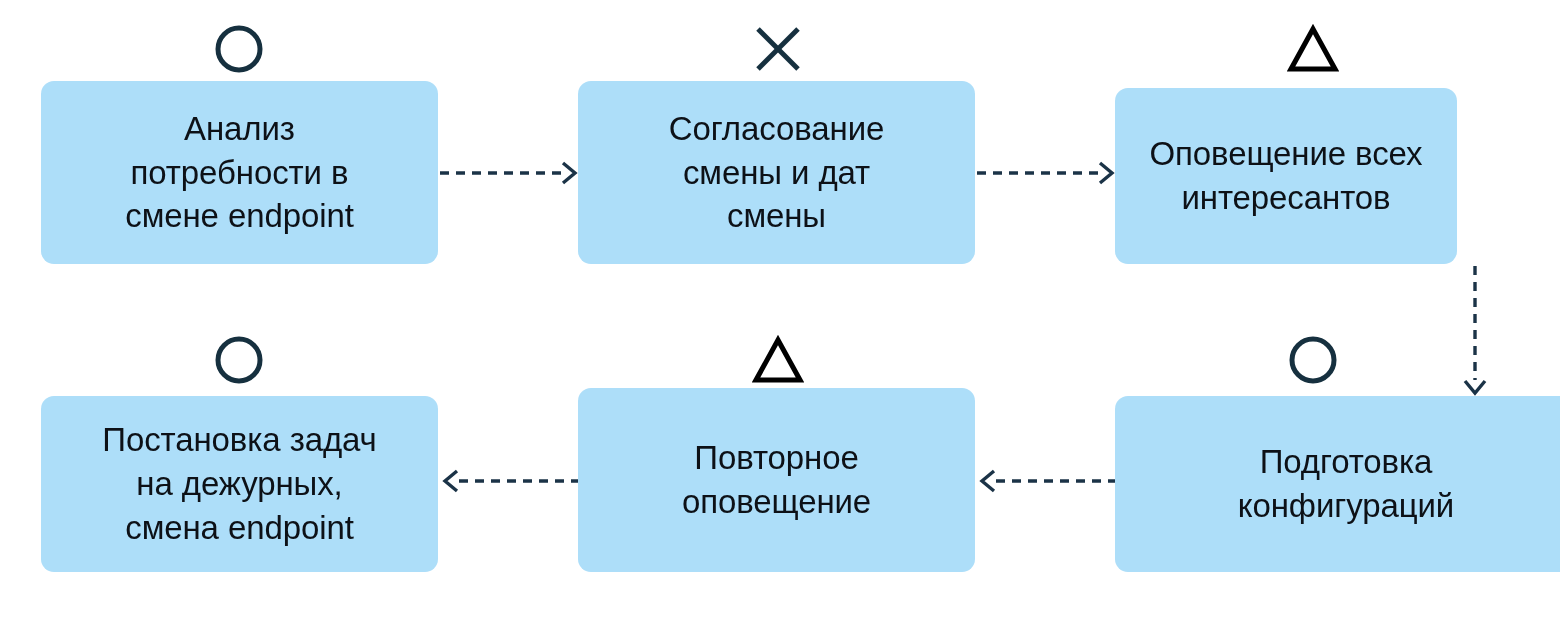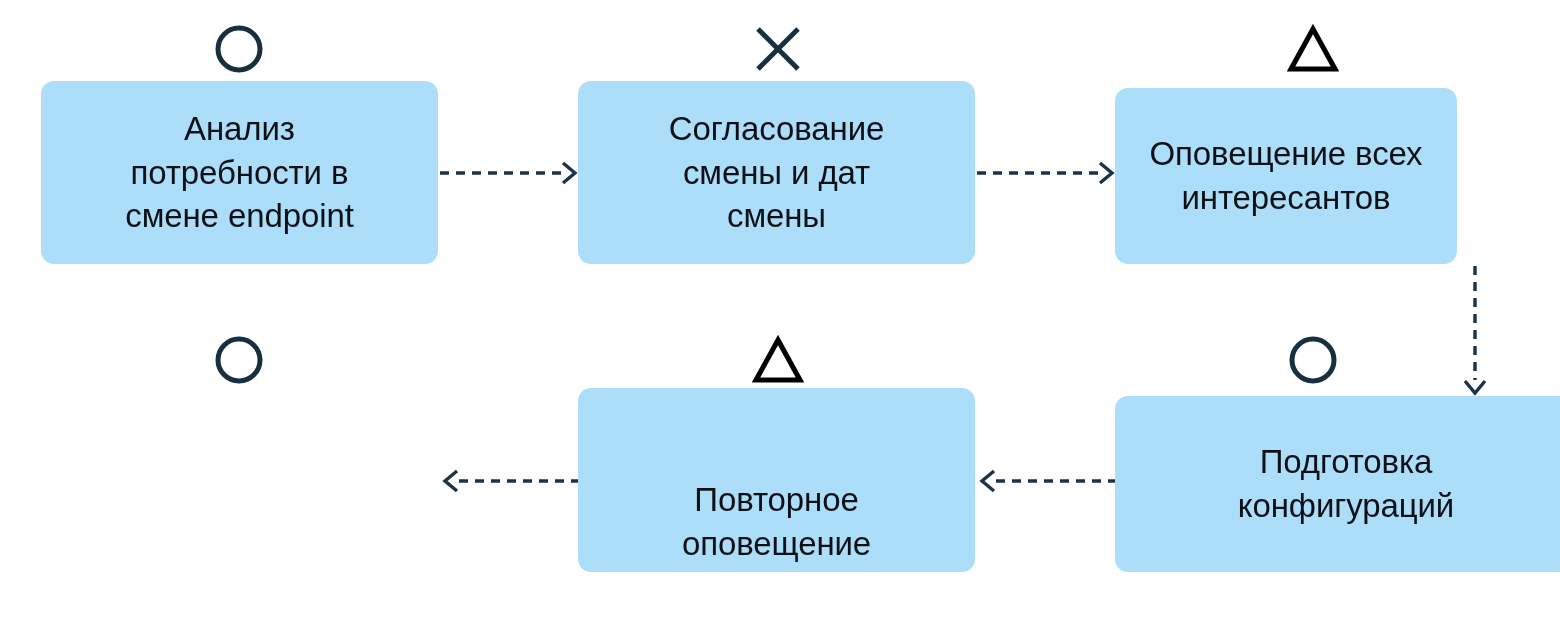--- a/index.html
+++ b/index.html
@@ -42,21 +42,21 @@
   }
   .connector {
     position: absolute;
     overflow: visible;
   }
   
   #node-1 { left: 41px;   top: 81px;  width: 397px; height: 183px; }
   #node-2 { left: 578px;  top: 81px;  width: 397px; height: 183px; }
   #node-3 { left: 1115px; top: 88px;  width: 342px; height: 176px; }
   #node-4 { left: 41px;   top: 396px; width: 397px; height: 176px; }
-  #node-5 { left: 578px;  top: 388px; width: 397px; height: 184px; align-items: flex-end; }
+  #node-5 { left: 578px;  top: 388px; width: 397px; height: 184px; }
   #node-6 { left: 1115px; top: 396px; width: 462px; height: 176px; }
   
   #marker-1 { left: 213px;  top: 23px;  width: 52px; height: 52px; }
   #marker-2 { left: 752px;  top: 23px;  width: 52px; height: 52px; }
   #marker-3 { left: 1287px; top: 23px;  width: 52px; height: 52px; }
   #marker-4 { left: 213px;  top: 334px; width: 52px; height: 52px; }
   #marker-5 { left: 752px;  top: 334px; width: 52px; height: 52px; }
   #marker-6 { left: 1287px; top: 334px; width: 52px; height: 52px; }
   
   #conn-1 { left: 436px;  top: 150px; width: 148px; height: 46px; }
@@ -130,20 +130,25 @@
     <span class="node-label">Анализ
 потребности в
 смене endpoint</span>
   </div>
 
   <div id="node-3" class="node">
     <span class="node-label">Оповещение всех
 интересантов</span>
   </div>
 
+  <div id="node-4" class="node">
+    <span class="node-label">Постановка задач
+на дежурных,
+смена endpoint</span>
+  </div>
 
   <div id="node-5" class="node">
     <span class="node-label">Повторное
 оповещение</span>
   </div>
 
   <div id="node-6" class="node">
     <span class="node-label">Подготовка
 конфигураций</span>
   </div>

